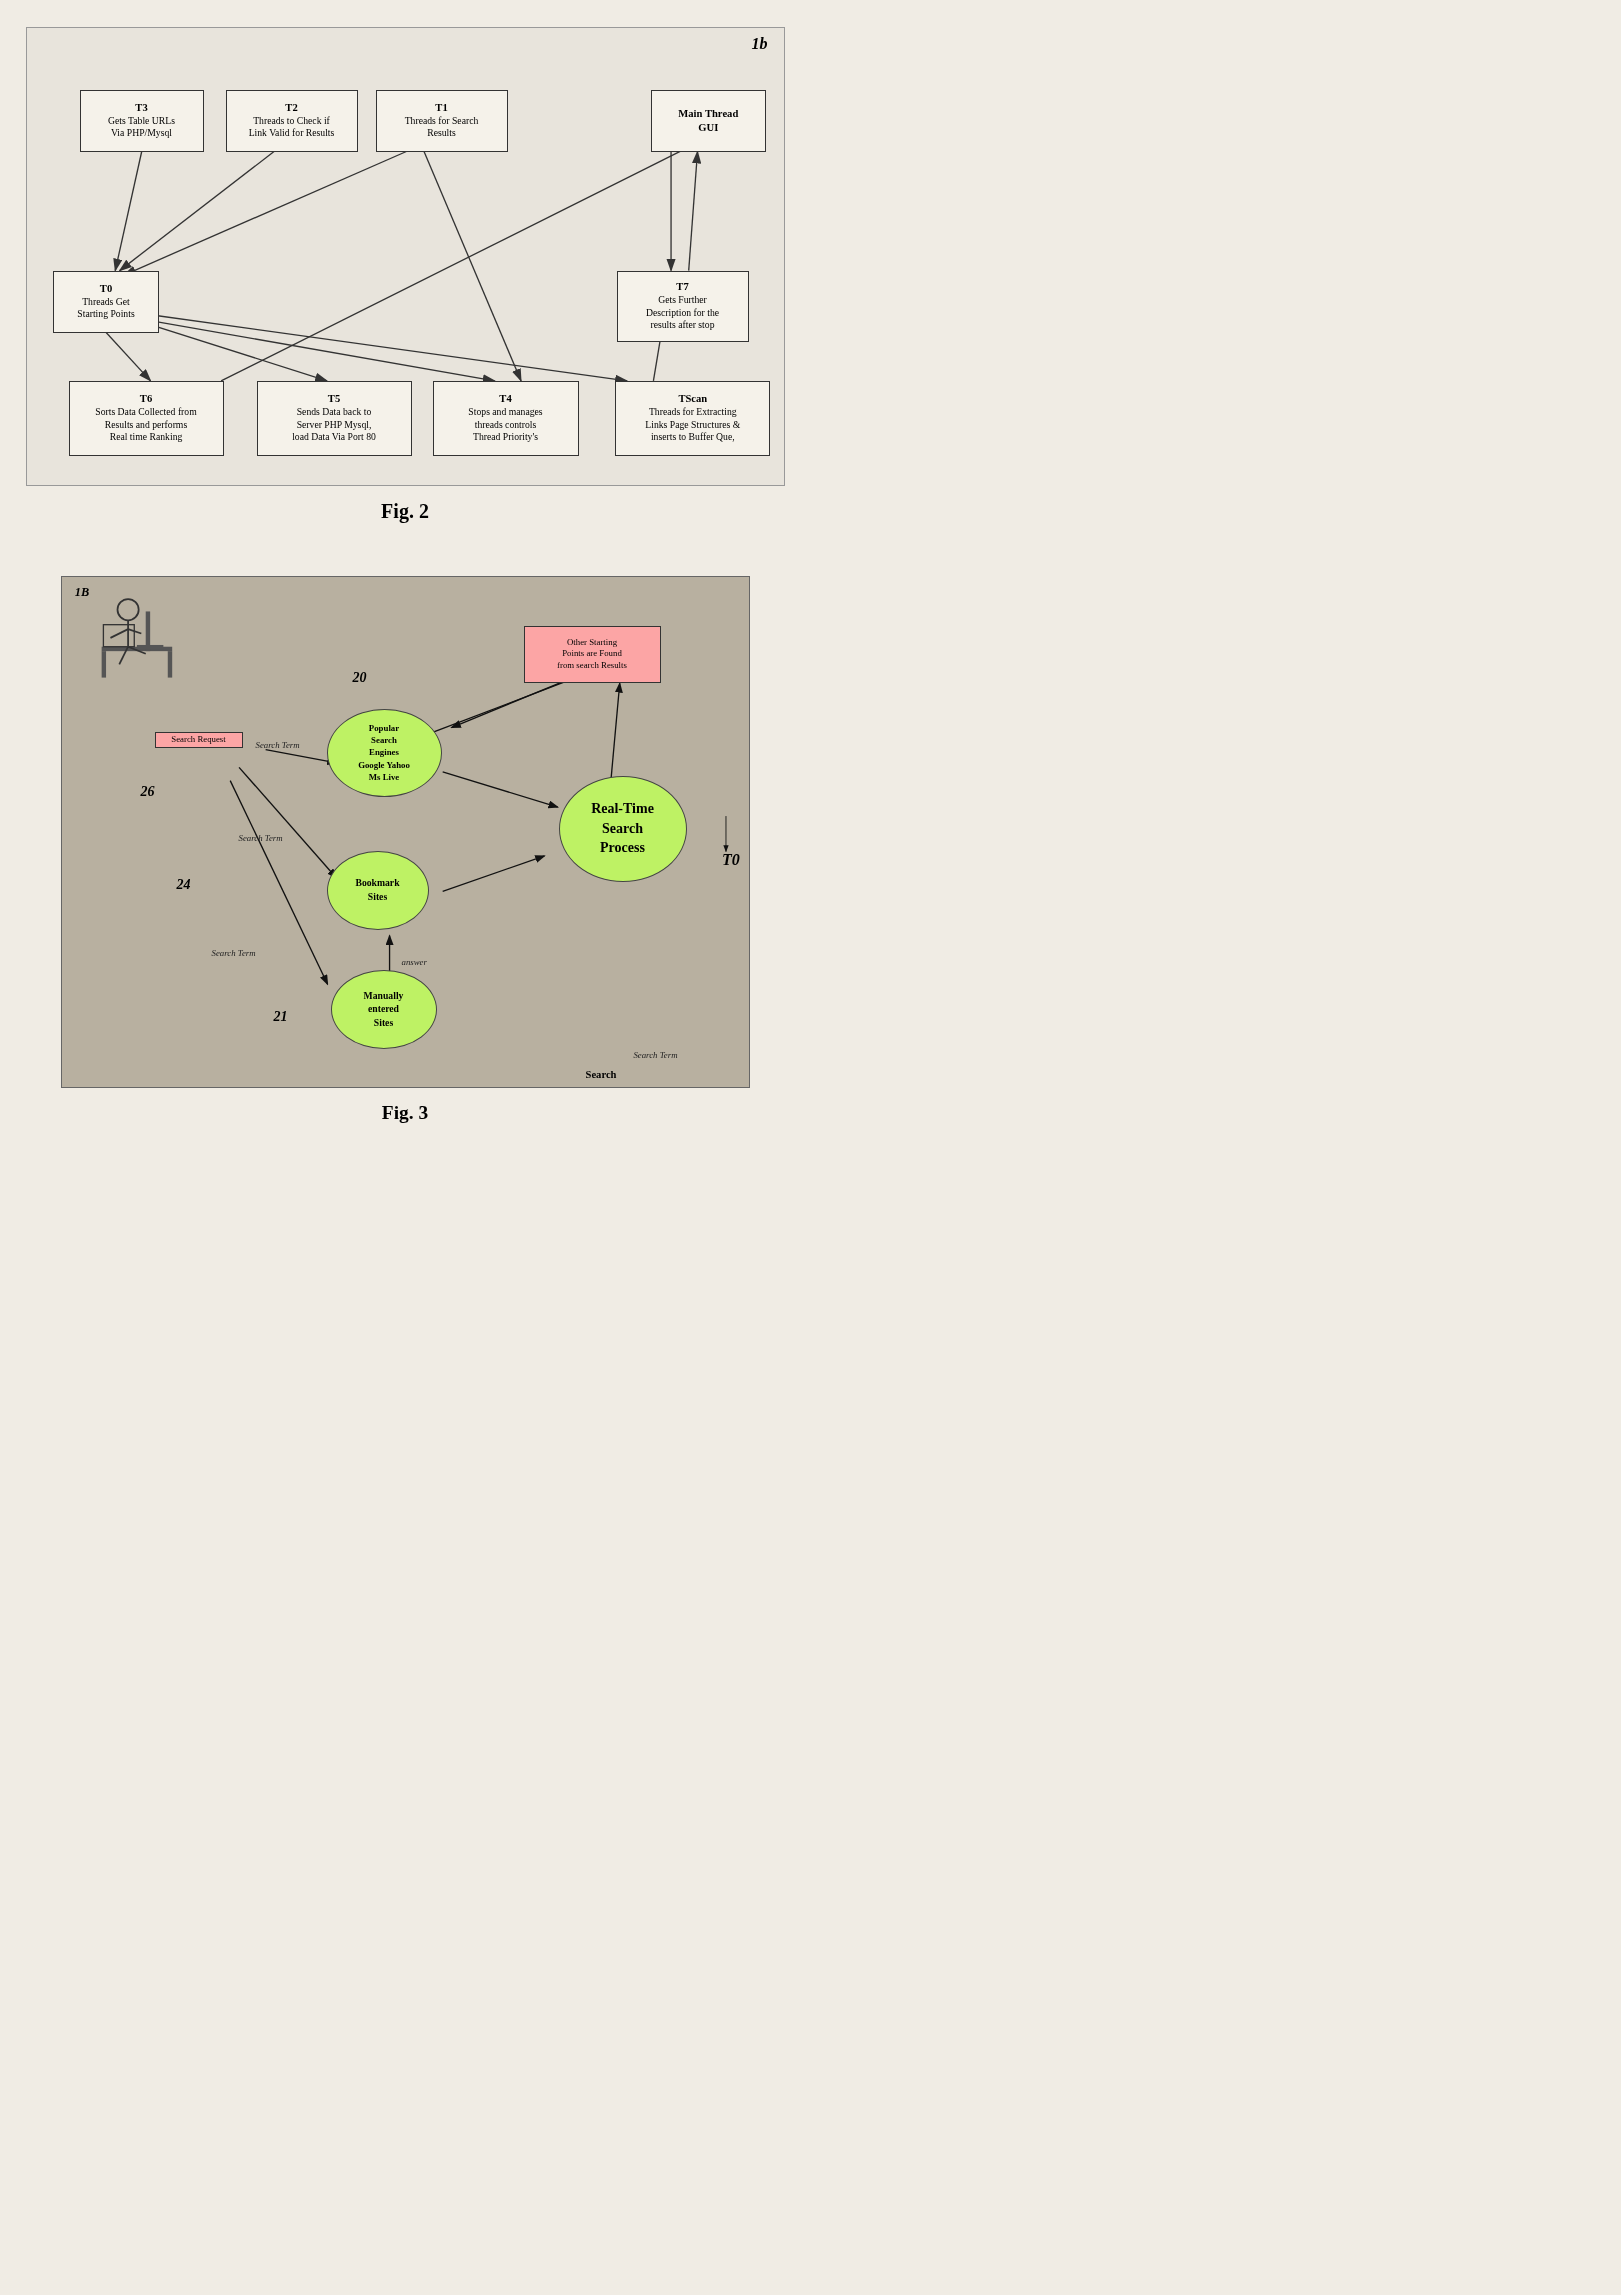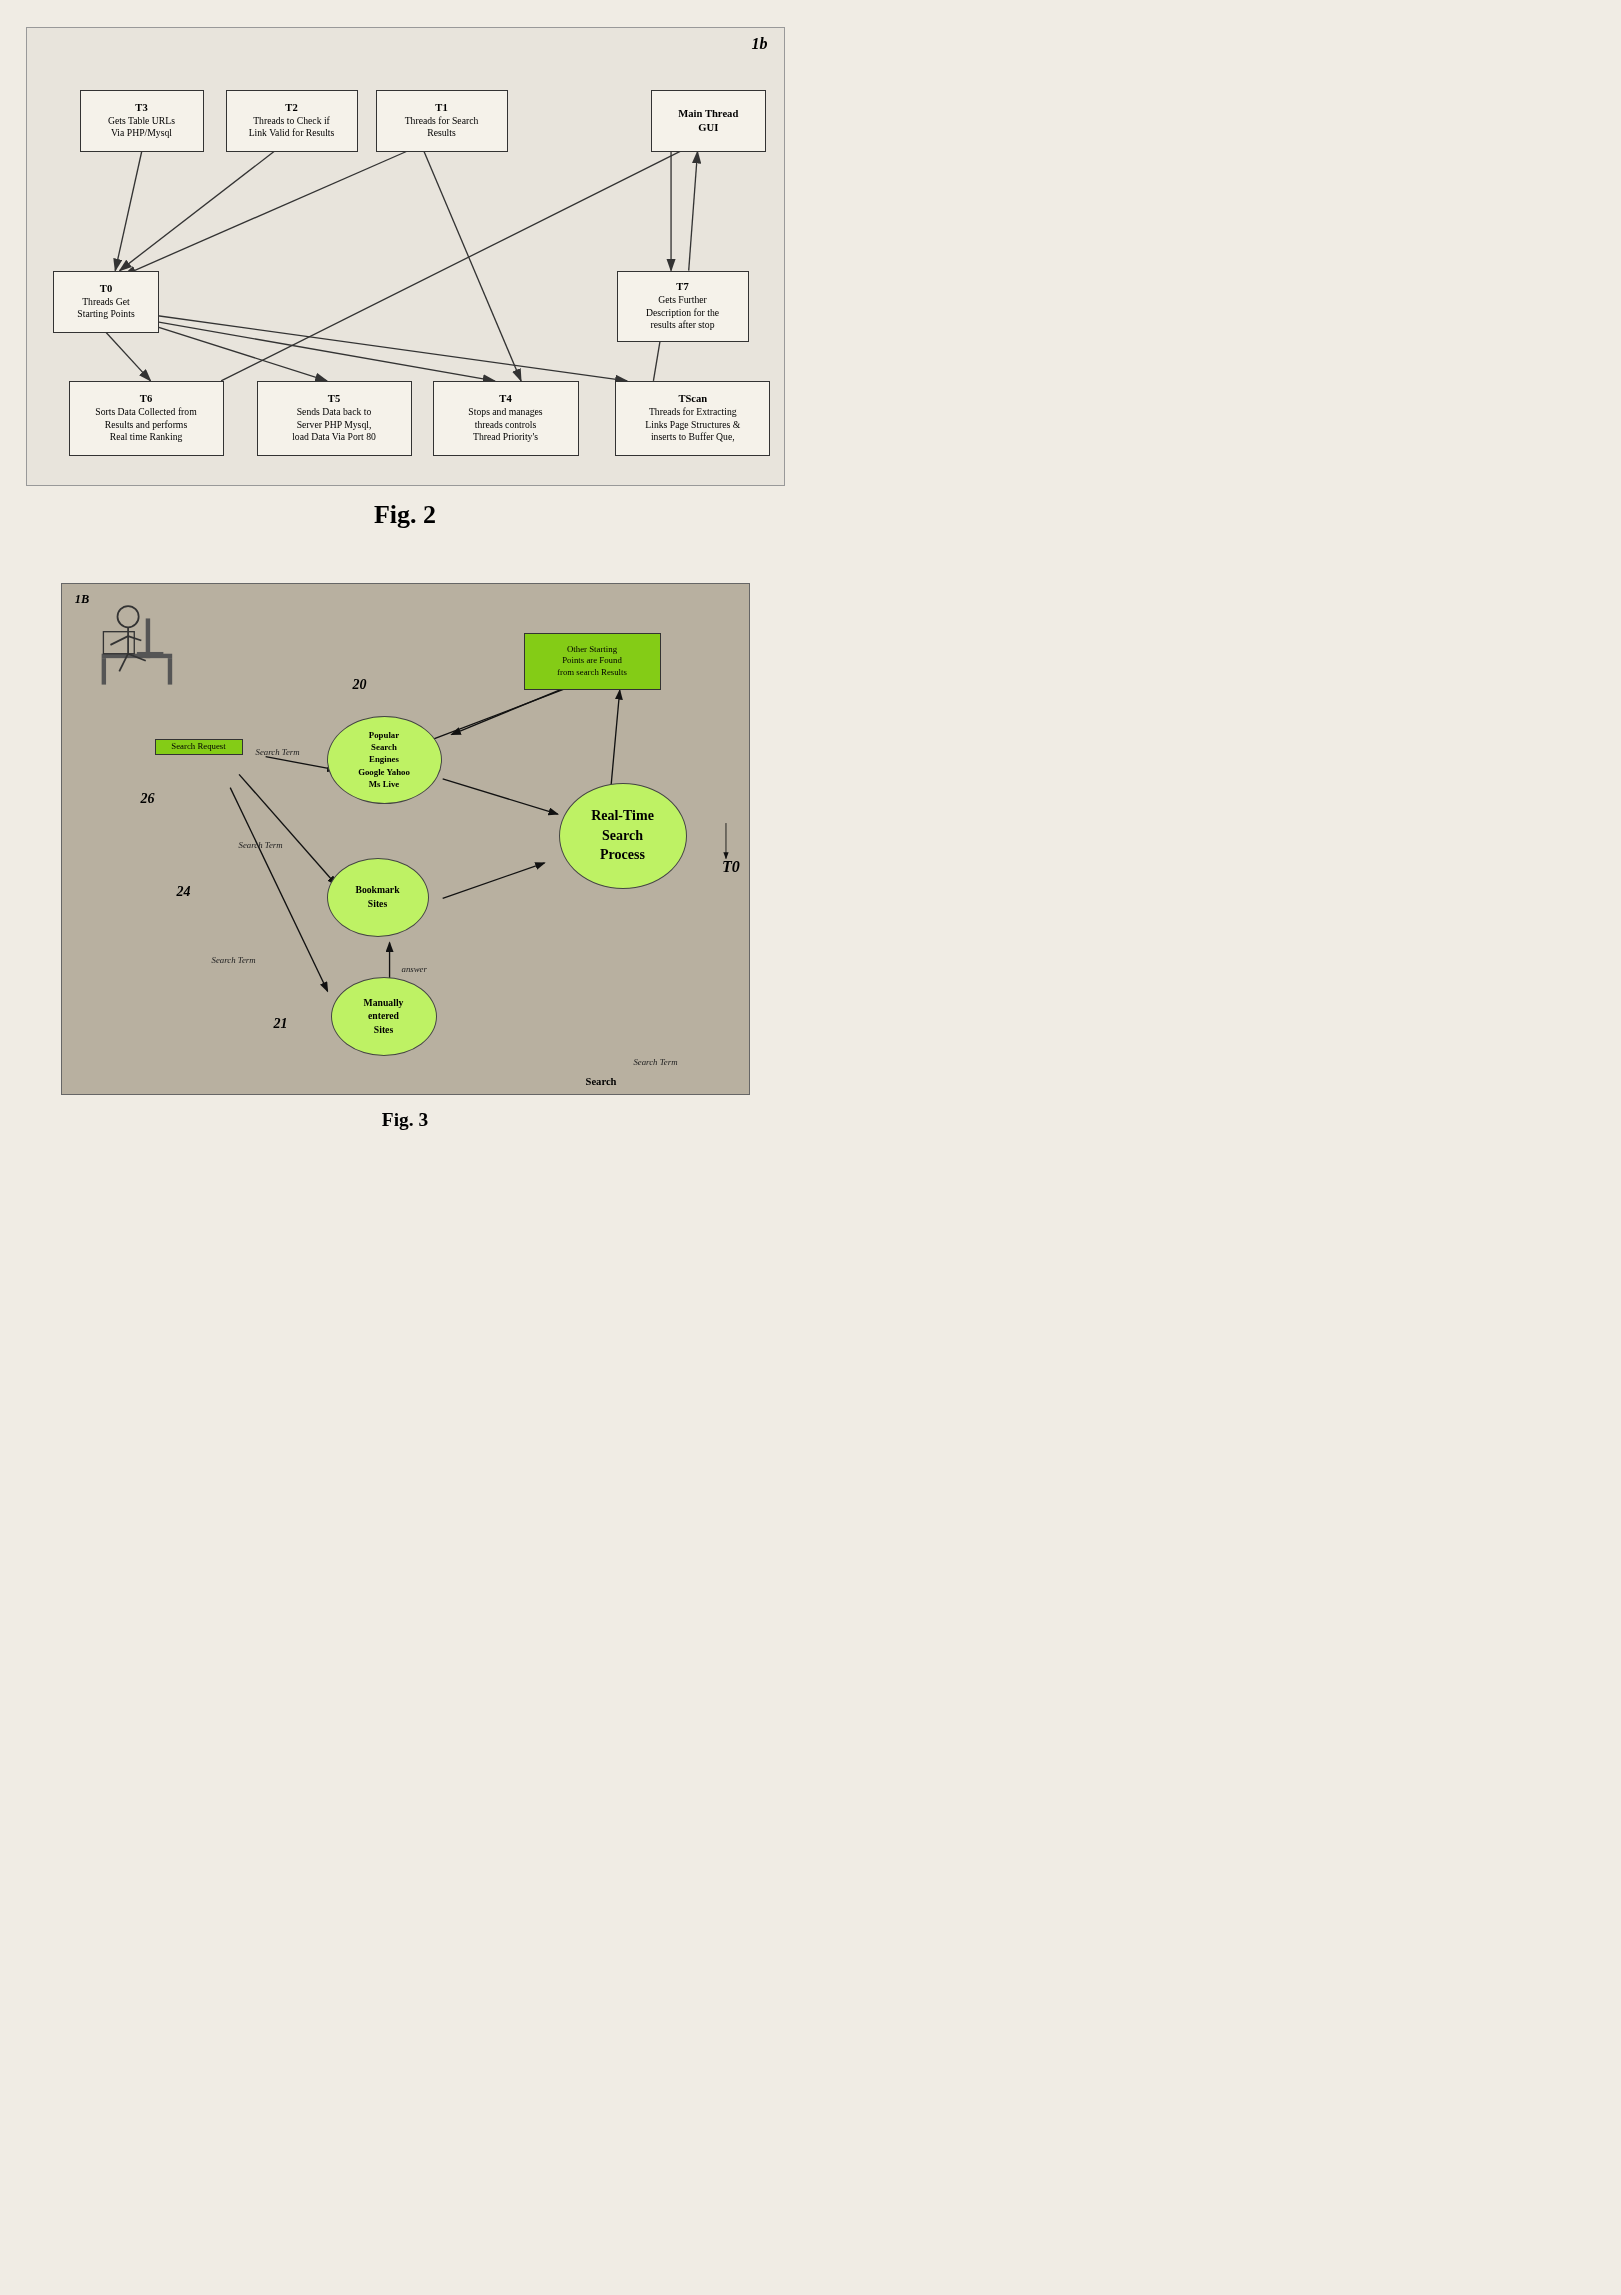--- a/index.html
+++ b/index.html
@@ -16,21 +16,21 @@
 
     
     .fig2-container {
       width: 759px;
       position: relative;
       margin-bottom: 17.7px;
     }
 
     .fig2-label {
       text-align: center;
-      font-size: 26px;
+      font-size: 20px;
       font-weight: bold;
       margin: 14px 0 17.7px 0;
     }
 
     .diagram-area {
       position: relative;
       width: 759px;
       height: 459px;
       background: #e8e4dc;
       border: 1.3px solid #999;
@@ -104,21 +104,21 @@
       justify-content: center;
       text-align: center;
       font-size: 9.7px;
       font-weight: bold;
       line-height: 1.3;
     }
 
     .fig3-box {
       position: absolute;
       border: 1.8px solid #333;
-      background: #84cc16;
+      background: #fca5a5;
       text-align: center;
       font-size: 8.8px;
       line-height: 1.3;
       padding: 2.6px 4.4px;
       display: flex;
       align-items: center;
       justify-content: center;
     }
 
     .fig3-label-text {

